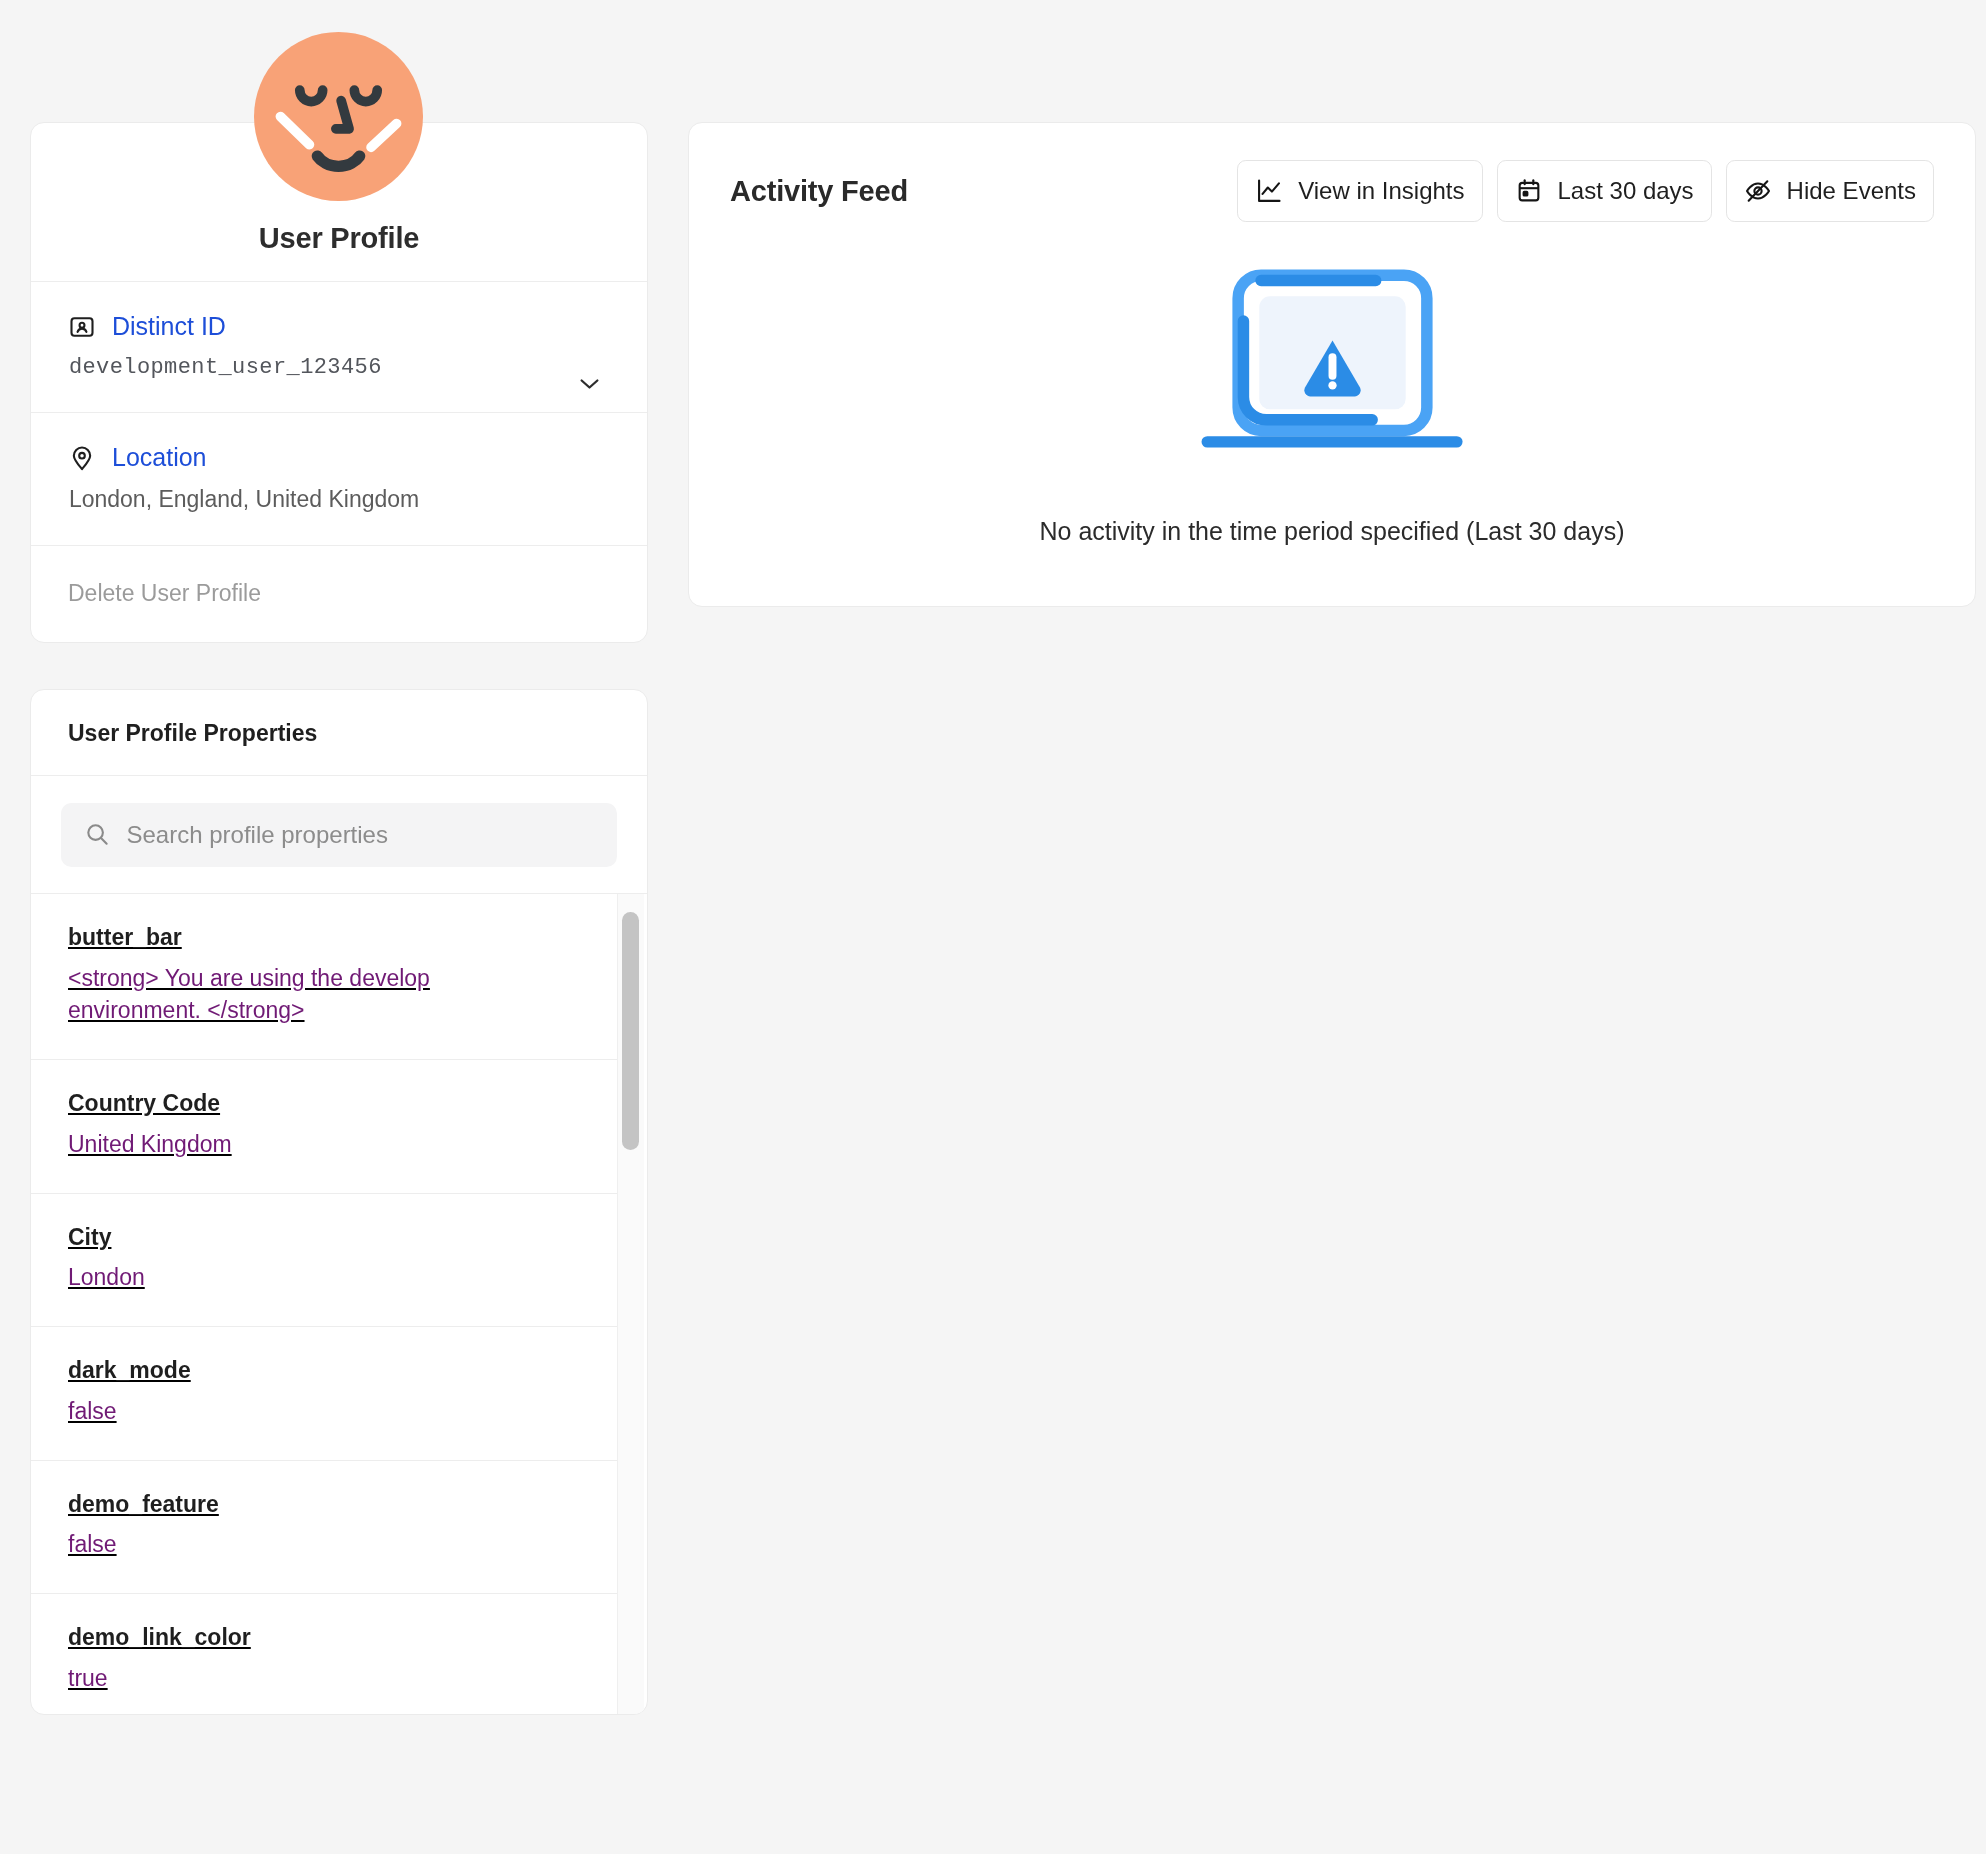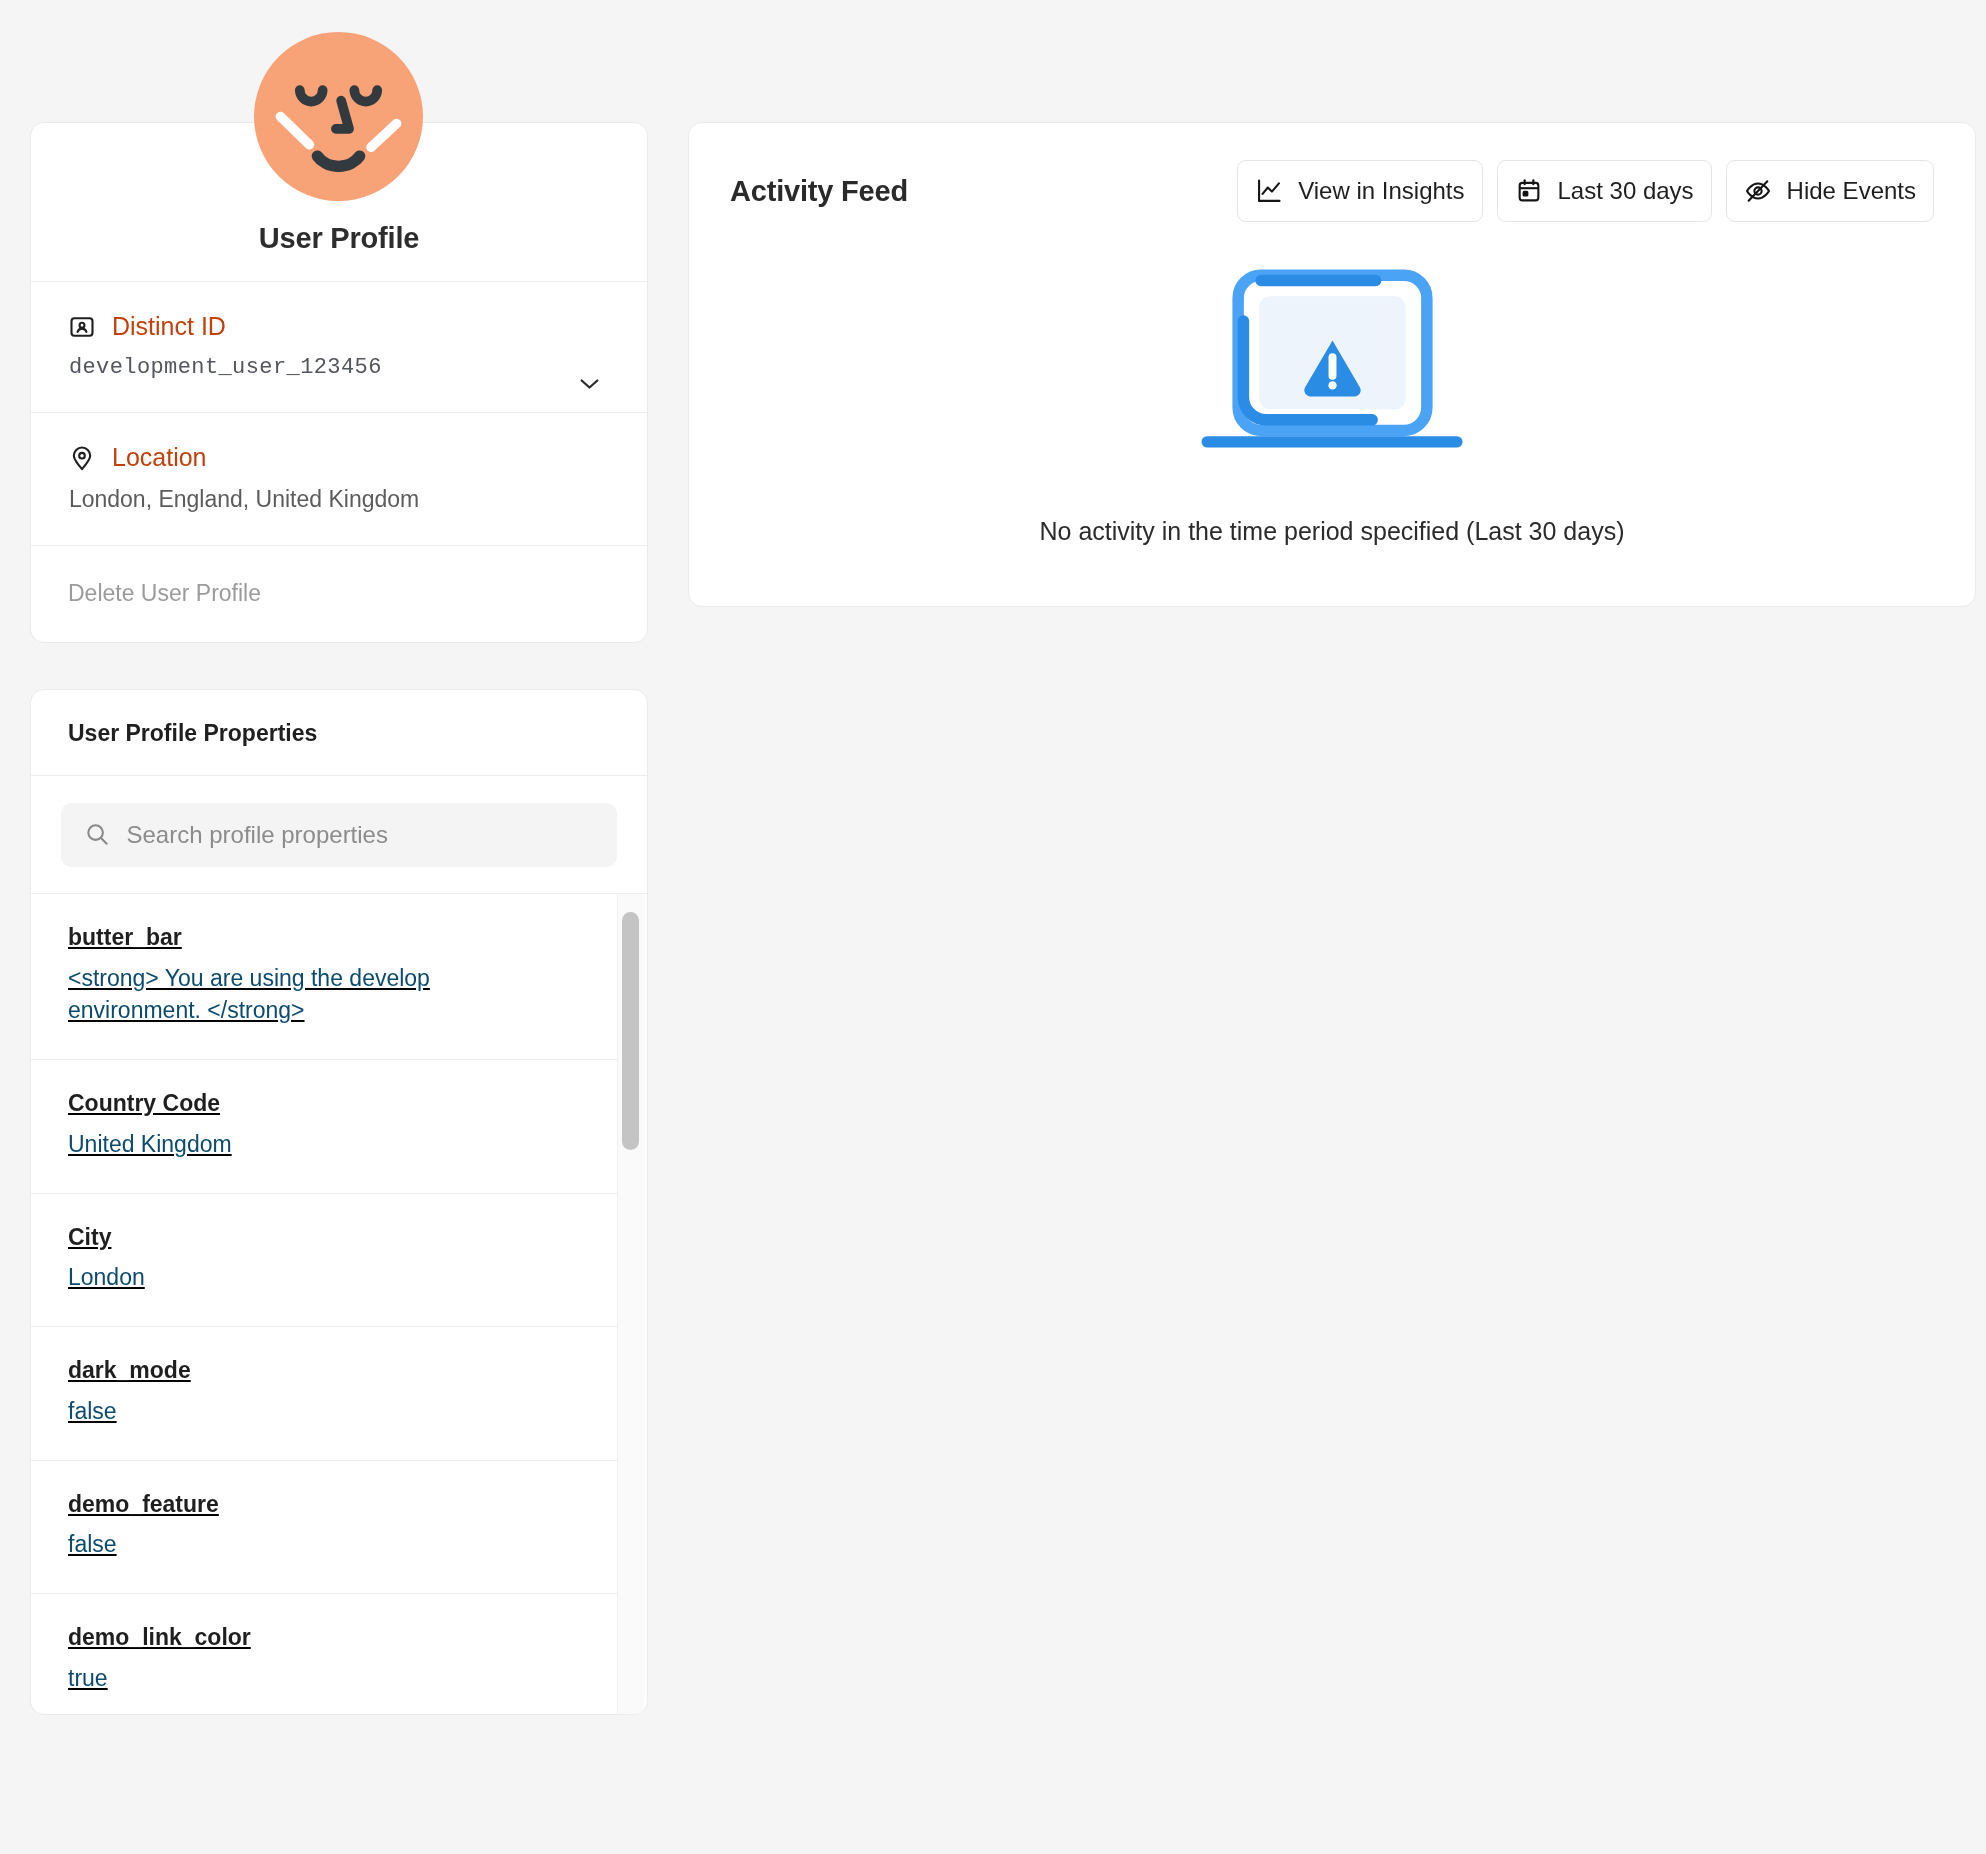--- a/index.html
+++ b/index.html
@@ -65,21 +65,21 @@
   .info-row:last-child { border-bottom: none; }
   .info-label-line {
     display: flex;
     align-items: center;
     gap: 16px;
   }
   .info-icon { width: 28px; height: 28px; flex: 0 0 28px; color: #1F1F1F; }
   .info-icon svg { display: block; width: 28px; height: 28px; }
   .info-label {
     font-size: 25px;
-    color: #c2410c;
+    color: #1d4ed8;
   }
   .info-value {
     font-size: 23px;
     color: #5C5C5C;
     margin-top: 14px;
     margin-left: 0.9px;
   }
   .info-value.mono {
     font-family: "Liberation Mono", "DejaVu Sans Mono", monospace;
     font-size: 22px;
@@ -158,21 +158,21 @@
     border-bottom: 0.9px solid #EDEDED;
     text-decoration: underline;
   }
   .prop-key {
     font-size: 23px;
     font-weight: bold;
     color: #1F1F1F;
   }
   .prop-val {
     font-size: 23px;
-    color: #0c4a6e;
+    color: #701a75;
     margin-top: 10.6px;
     line-height: 1.43;
     max-width: 379px;
   }
 
   .scroll-track {
     position: absolute;
     right: 3.5px;
     top: 0;
     width: 26.5px;

